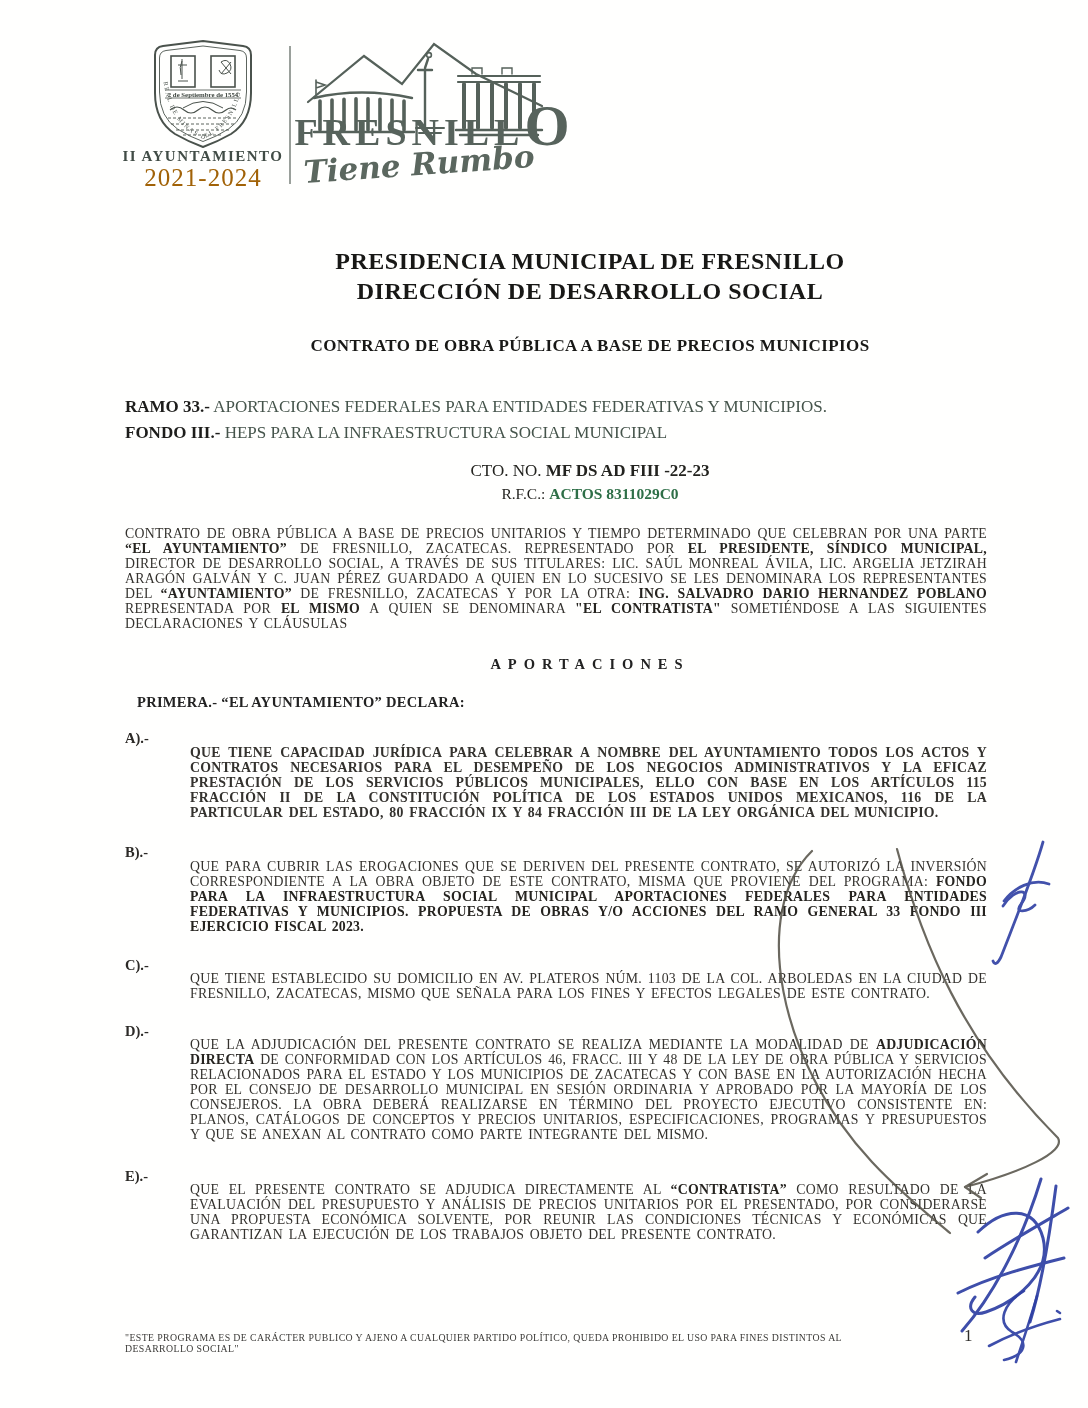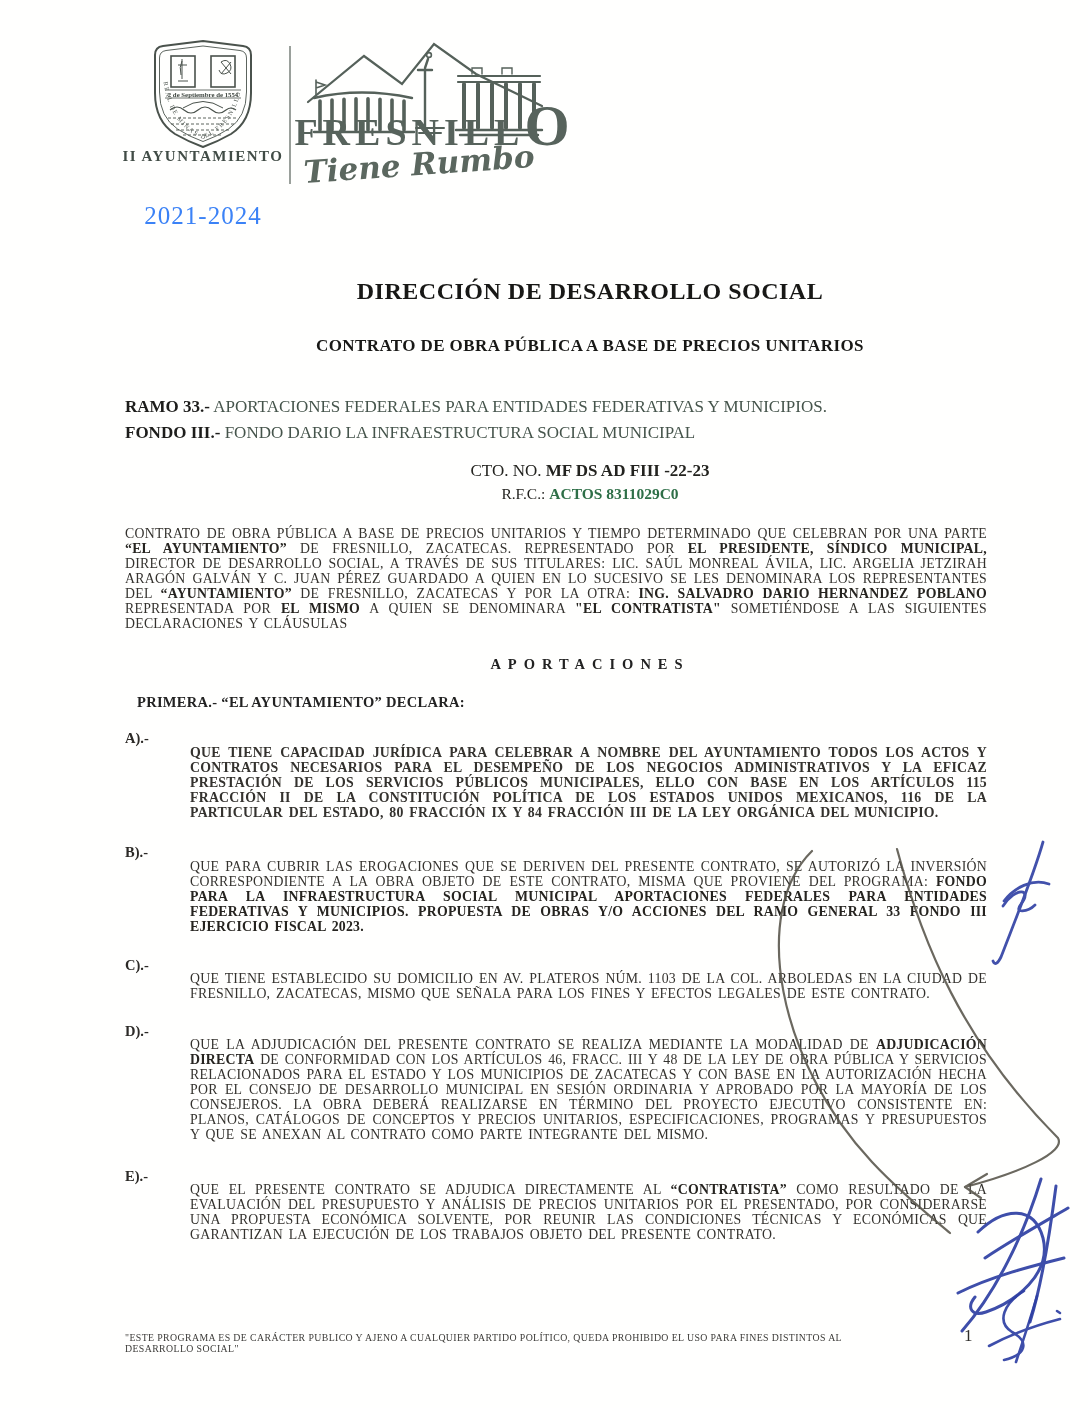--- a/index.html
+++ b/index.html
@@ -7,21 +7,21 @@
     position:relative;width:1088px;height:1408px;margin:0 auto;
     background:#fffffe;overflow:hidden;
     font-family:"Liberation Serif","DejaVu Serif",serif;
     color:#2b2a27;
   }
   .abs{position:absolute;}
   
   .crest-caption1{left:120px;top:148px;width:166px;text-align:center;
     font-size:15px;letter-spacing:1.5px;color:#414c46;font-weight:bold;}
   .crest-caption2{left:120px;top:164px;width:166px;text-align:center;
-    font-size:25px;letter-spacing:1px;color:#3b82f6;margin-top:38px;}
+    font-size:25px;letter-spacing:1px;color:#a16207;}
   .logo-divider{left:289px;top:46px;width:2px;height:138px;background:#9aa09b;}
   .wordmark{left:301px;top:100px;width:262px;display:flex;align-items:baseline;
     justify-content:center;color:#57635c;}
   .wordmark .wm-main{font-size:38px;font-weight:bold;letter-spacing:5px;}
   .wordmark .wm-o{font-size:58px;font-weight:bold;line-height:0.9;}
   .tagline{left:288px;top:146px;width:262px;text-align:center;
     font-family:"DejaVu Serif",serif;font-style:italic;font-weight:bold;
     font-size:31px;color:#5b675f;transform:rotate(-4deg);}
   
   .title-block{left:190px;width:800px;text-align:center;font-weight:bold;color:#181816;}
@@ -108,26 +108,27 @@
       </g>
       <path d="M150,90 h86 M154,95 h78" stroke-width="2.4"></path>
     </g>
   </svg>
   <div class="abs wordmark">
     <span class="wm-main">FRESNILL</span>
       <span class="wm-o">O</span>
   </div>
   <div class="abs tagline">Tiene Rumbo</div>
 
+  <div class="abs title-block t1">PRESIDENCIA MUNICIPAL DE FRESNILLO</div>
   <div class="abs title-block t2">DIRECCIÓN DE DESARROLLO SOCIAL</div>
-  <div class="abs title-block subtitle">CONTRATO DE OBRA PÚBLICA A BASE DE PRECIOS UNITARIOS</div>
+  <div class="abs title-block subtitle">CONTRATO DE OBRA PÚBLICA A BASE DE PRECIOS MUNICIPIOS</div>
 
   <div class="abs ramo">
     <div><b>RAMO 33.-</b><span class="greenish"> APORTACIONES FEDERALES PARA ENTIDADES FEDERATIVAS Y MUNICIPIOS.</span></div>
-    <div><b>FONDO III.-</b><span class="greenish"> FONDO DARIO LA INFRAESTRUCTURA SOCIAL MUNICIPAL</span></div>
+    <div><b>FONDO III.-</b><span class="greenish"> HEPS PARA LA INFRAESTRUCTURA SOCIAL MUNICIPAL</span></div>
   </div>
 
   <div class="abs cto"><span>CTO. NO. </span><b>MF DS AD FIII -22-23</b></div>
   <div class="abs rfc"><span>R.F.C.: </span><b>ACTOS 8311029C0</b></div>
 
   <div class="abs body-par intro"><span>CONTRATO DE OBRA PÚBLICA A BASE DE PRECIOS UNITARIOS Y TIEMPO DETERMINADO QUE CELEBRAN POR UNA PARTE </span><b>“EL AYUNTAMIENTO”</b><span> DE FRESNILLO, ZACATECAS. REPRESENTADO POR </span><b>EL PRESIDENTE, SÍNDICO MUNICIPAL,</b><span> DIRECTOR DE DESARROLLO SOCIAL, A TRAVÉS DE SUS TITULARES: LIC. SAÚL MONREAL ÁVILA, LIC. ARGELIA JETZIRAH ARAGÓN GALVÁN Y C. JUAN PÉREZ GUARDADO A QUIEN EN LO SUCESIVO SE LES DENOMINARA LOS REPRESENTANTES DEL </span><b>“AYUNTAMIENTO”</b><span> DE FRESNILLO, ZACATECAS Y POR LA OTRA: </span><b>ING. SALVADRO DARIO HERNANDEZ POBLANO</b><span> REPRESENTADA POR </span><b>EL MISMO</b><span> A  QUIEN SE DENOMINARA </span><b>"EL CONTRATISTA"</b><span> SOMETIÉNDOSE A LAS   SIGUIENTES DECLARACIONES Y CLÁUSULAS</span></div>
 
   <div class="abs decl-title">APORTACIONES</div>
   <div class="abs primera">PRIMERA.- “EL AYUNTAMIENTO” DECLARA:</div>
 

